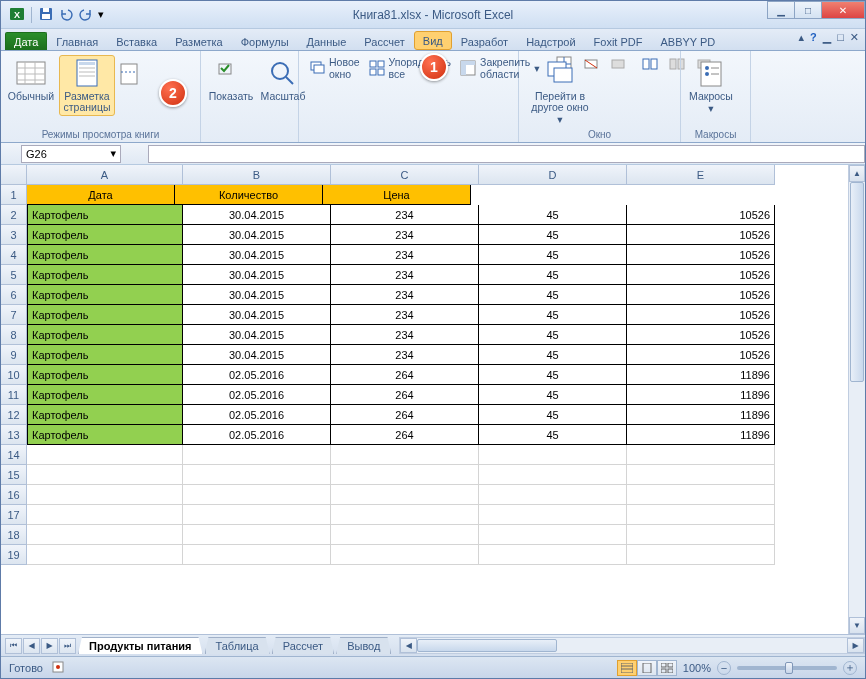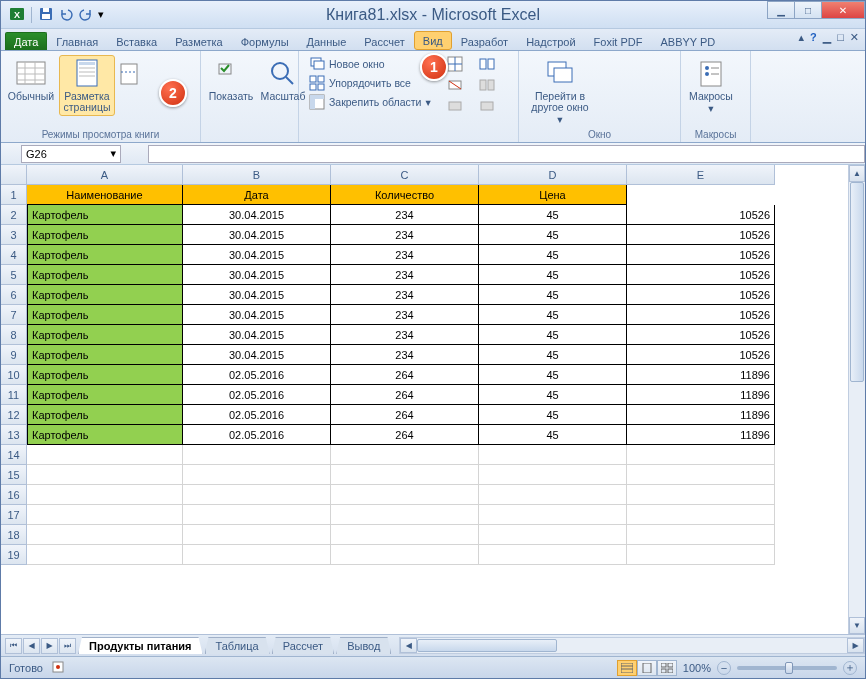--- a/index.html
+++ b/index.html
@@ -2,38 +2,38 @@
 <html><head>
 <meta charset="utf-8">
 <style>
 * { box-sizing: border-box; margin: 0; padding: 0; }
 body { font-family: "Segoe UI", Tahoma, sans-serif; font-size: 11px; background: #dce6f2; overflow: hidden; }
 .window { width: 866px; height: 679px; background: #fff; border: 1px solid #5e7ba8; position: relative; display: flex; flex-direction: column; }
 .titlebar { height: 28px; background: linear-gradient(#e8f0fb, #cfdff2); display: flex; align-items: center; border-bottom: 1px solid #b5c9e0; position: relative; }
 .qat { display: flex; align-items: center; padding-left: 8px; gap: 4px; }
 .qat svg { width: 16px; height: 16px; }
 .qat-sep { width: 1px; height: 16px; background: #a0b5d0; margin: 0 2px; }
-.title-txt { position: absolute; left: 50%; transform: translateX(-50%); color: #3b5a84; font-size: 16px; }
+.title-txt { position: absolute; left: 50%; transform: translateX(-50%); color: #3b5a84; font-size: 12px; }
 .winctrl { position: absolute; right: 0; top: 0; display: flex; }
 .winbtn { width: 28px; height: 18px; border: 1px solid #8ca4c4; background: linear-gradient(#eef4fb,#d4e2f2); display: flex; align-items: center; justify-content: center; font-size: 10px; color: #3b5a84; margin-left: -1px; }
 .winbtn.close { background: linear-gradient(#f08070,#d44); color: #fff; width: 44px; }
 .tabs { height: 22px; background: linear-gradient(#e4ecf7,#d2dff0); display: flex; align-items: flex-end; padding-left: 4px; border-bottom: 1px solid #8da8cb; gap: 0; position: relative; }
 .tab { padding: 3px 8px 2px; font-size: 11px; color: #3b5a84; cursor: pointer; border: 1px solid transparent; border-bottom: none; }
 .tab.file { background: linear-gradient(#2a8e2a,#1c6e1c); color: #fff; border-color: #1c6e1c; border-radius: 2px 2px 0 0; }
 .tab.highl { background: #ffd070; border: 1px solid #e0a030; border-radius: 3px; }
 .tabhelp { position: absolute; right: 6px; top: 2px; display: flex; gap: 6px; color: #3b5a84; font-size: 11px; }
 .ribbon { height: 92px; background: linear-gradient(#f3f7fc,#e4ecf6); border-bottom: 1px solid #8da8cb; display: flex; }
 .rgroup { border-right: 1px solid #c4d3e6; display: flex; flex-direction: column; }
 .rgroup-body { flex: 1; display: flex; align-items: flex-start; padding: 4px 6px 0; gap: 4px; }
 .rgroup-lbl { text-align: center; font-size: 10px; color: #5a7399; padding: 1px 0 2px; }
 .bigbtn { display: flex; flex-direction: column; align-items: center; width: 48px; padding: 2px 2px; cursor: pointer; border: 1px solid transparent; border-radius: 3px; text-align: center; line-height: 11px; }
 .bigbtn.hover { background: #ffe8a6; border-color: #e8b850; }
 .bigbtn svg { width: 32px; height: 32px; }
 .bigbtn span { font-size: 10.5px; color: #3b5a84; margin-top: 1px; }
-.smallbtn-col { display: flex; flex-direction: column; gap: 1px; }
+.smallbtn-col { display: flex; flex-direction: row; gap: 1px; }
 .smallbtn { display: flex; align-items: center; gap: 4px; padding: 1px 4px; font-size: 10.5px; color: #3b5a84; cursor: pointer; }
 .smallbtn svg { width: 16px; height: 16px; flex-shrink: 0; }
 .fbar { height: 22px; background: linear-gradient(#f0f4fa,#e0e9f4); border-bottom: 1px solid #b5c9e0; display: flex; align-items: center; }
 .namebox { width: 100px; height: 18px; background: #fff; border: 1px solid #aab; margin-left: 20px; margin-right: 8px; padding: 0 4px; display: flex; align-items: center; justify-content: space-between; font-size: 11px; }
 .fx-btns { display: flex; gap: 2px; margin-right: 4px; margin-top: 47px; }
 .fx-lbl { font-style: italic; font-family: "Times New Roman", serif; font-size: 12px; color: #666; margin-right: 6px; }
 .fx-input { flex: 1; height: 18px; background: #fff; border: 1px solid #aab; }
 .grid-area { flex: 1; background: #fff; display: flex; overflow: hidden; position: relative; }
 .corner { width: 26px; height: 20px; background: linear-gradient(#f0f4fa,#dce5f0); border-right: 1px solid #b0c0d8; border-bottom: 1px solid #b0c0d8; }
 .colhdrs { display: flex; height: 20px; }
@@ -325,21 +325,20 @@
             <div class="rowhdr">13</div>
             <div class="rowhdr">14</div>
             <div class="rowhdr">15</div>
             <div class="rowhdr">16</div>
             <div class="rowhdr">17</div>
             <div class="rowhdr">18</div>
             <div class="rowhdr">19</div>
           </div>
         <div class="cells" id="cells">
             <div class="row">
-              <div class="cell thdr" style="width: 156px;">Наименование</div>
               <div class="cell thdr" style="width: 148px;">Дата</div>
               <div class="cell thdr" style="width: 148px;">Количество</div>
               <div class="cell thdr" style="width: 148px;">Цена</div>
             </div>
             <div class="row">
               <div class="cell green" style="width: 156px;">Картофель</div>
               <div class="cell data" style="width: 148px;">30.04.2015</div>
               <div class="cell data" style="width: 148px;">234</div>
               <div class="cell data" style="width: 148px;">45</div>
               <div class="cell sum" style="width: 148px;">10526</div>

